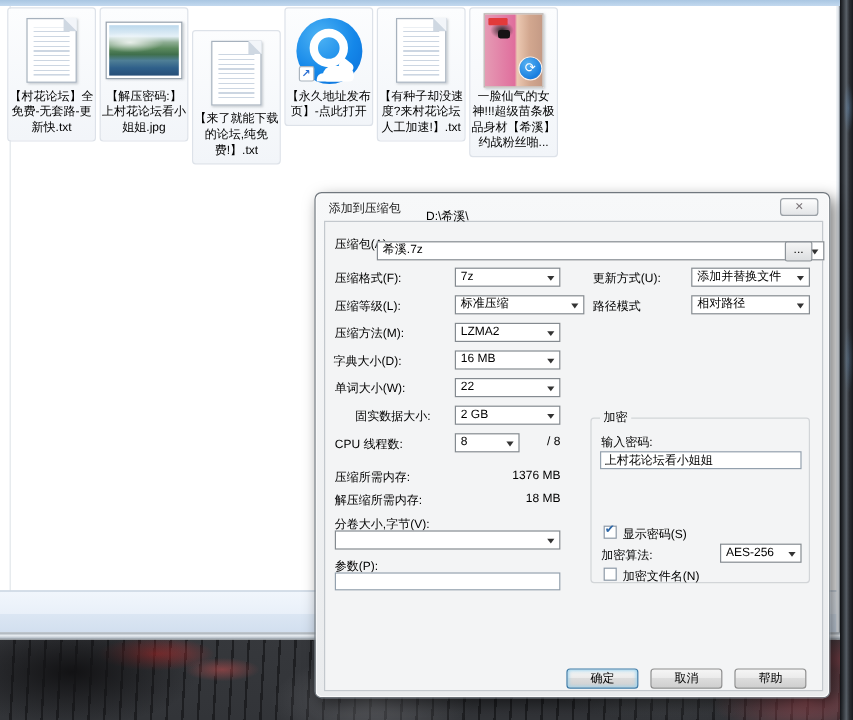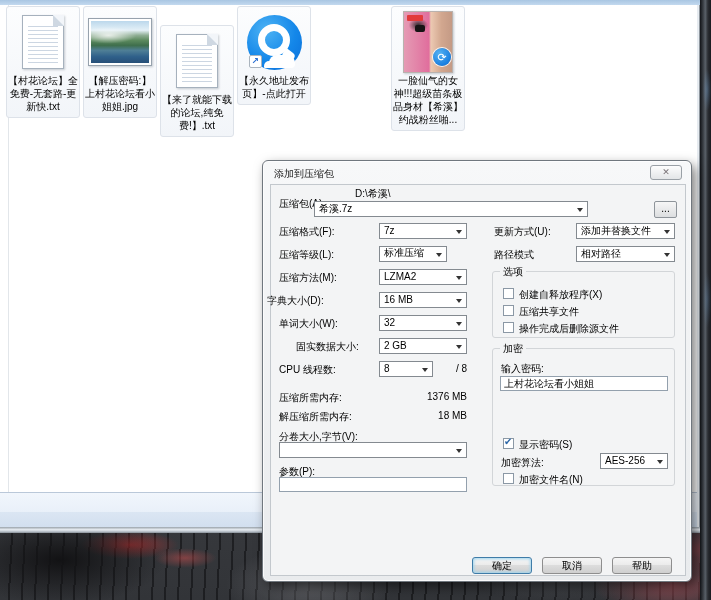--- a/index.html
+++ b/index.html
@@ -165,20 +165,29 @@
         <div class="qq-circle"></div>
         <div class="qq-ring"></div>
         <div class="qq-tail"></div>
         <div class="qq-cloud"></div>
         <div class="shortcut-badge">↗</div>
       </div>
     </div>
     <div class="tile-label">【永久地址发布页】-点此打开</div>
   </div>
 
+  <div class="tile" style="left:314px;">
+    <div class="tile-iconarea">
+      <div class="doc">
+        <div class="doc-lines"></div>
+        <div class="doc-fold"></div>
+      </div>
+    </div>
+    <div class="tile-label">【有种子却没速度?来村花论坛人工加速!】.txt</div>
+  </div>
 
   <div class="tile" style="left:391px;">
     <div class="tile-iconarea">
       <div class="vid">
         <div class="vid-redbar"></div>
         <div class="vid-mask"></div>
         <div class="vid-badge">⟳</div>
       </div>
     </div>
     <div class="tile-label">一脸仙气的女神!!!超级苗条极品身材【希溪】约战粉丝啪...</div>
@@ -187,54 +196,54 @@
   <div class="statusbar"></div>
   <div class="win-bottom-frame"></div>
 </div>
 
 <div class="dialog">
   <div class="dlg-title">添加到压缩包</div>
   <div class="dlg-close"><span>✕</span></div>
   <div class="dlg-client"></div>
 
   <div class="lbl" style="left:16px; top:36px;">压缩包(A)</div>
-  <div class="lbl" style="left:52px; top:26px;padding-left:40px;">D:\希溪\</div>
-  <div class="combo" style="left:51px; top:40px; width:274px;">
+  <div class="lbl" style="left:52px; top:12px;padding-left:40px;">D:\希溪\</div>
+  <div class="combo" style="left:51px; top:40px; width:373px;">
     <span class="combo-text">希溪.7z</span>
     <span class="combo-arrow"></span>
   </div>
   <div class="browse-btn">...</div>
 
   <div class="lbl" style="left:16px; top:64px;">压缩格式(F):</div>
   <div class="combo" style="left:116px; top:62px; width:88px;">
     <span class="combo-text">7z</span>
     <span class="combo-arrow"></span>
   </div>
 
   <div class="lbl" style="left:16px; top:87px;">压缩等级(L):</div>
-  <div class="combo" style="left:116px; top:85px; width:68px;font-family:Liberation Mono, monospace;">
+  <div class="combo" style="left:116px; top:85px; width:108px;">
     <span class="combo-text">标准压缩</span>
     <span class="combo-arrow"></span>
   </div>
 
   <div class="lbl" style="left:16px; top:110px;">压缩方法(M):</div>
   <div class="combo" style="left:116px; top:108px; width:88px;">
     <span class="combo-text">LZMA2</span>
     <span class="combo-arrow"></span>
   </div>
 
-  <div class="lbl" style="left:4px; top:133px;text-align:center;">字典大小(D):</div>
+  <div class="lbl" style="left:15px; top:133px;text-align:center;">字典大小(D):</div>
   <div class="combo" style="left:116px; top:131px; width:88px;">
     <span class="combo-text">16 MB</span>
     <span class="combo-arrow"></span>
   </div>
 
   <div class="lbl" style="left:16px; top:156px;">单词大小(W):</div>
   <div class="combo" style="left:116px; top:154px; width:88px;">
-    <span class="combo-text">32</span>
+    <span class="combo-text">22</span>
     <span class="combo-arrow"></span>
   </div>
 
   <div class="lbl" style="left:16px; top:179px;padding-left:17px;">固实数据大小:</div>
   <div class="combo" style="left:116px; top:177px; width:88px;">
     <span class="combo-text">2 GB</span>
     <span class="combo-arrow"></span>
   </div>
 
   <div class="lbl" style="left:16px; top:202px;">CPU 线程数:</div>
@@ -264,29 +273,20 @@
     <span class="combo-text">添加并替换文件</span>
     <span class="combo-arrow"></span>
   </div>
 
   <div class="lbl" style="left:231px; top:87px;">路径模式</div>
   <div class="combo" style="left:313px; top:85px; width:99px;">
     <span class="combo-text">相对路径</span>
     <span class="combo-arrow"></span>
   </div>
 
-  <div class="grp" style="left:229px; top:110px; width:183px; height:67px;">
-    <div class="grp-legend">选项</div>
-    <div class="chk" style="left:10px; top:16px;"></div>
-    <div class="chk-lbl" style="left:26px; top:16px; position:absolute;">创建自释放程序(X)</div>
-    <div class="chk" style="left:10px; top:33px;"></div>
-    <div class="chk-lbl" style="left:26px; top:33px; position:absolute;">压缩共享文件</div>
-    <div class="chk" style="left:10px; top:50px;"></div>
-    <div class="chk-lbl" style="left:26px; top:50px; position:absolute;">操作完成后删除源文件</div>
-  </div>
 
   <div class="grp" style="left:229px; top:187px; width:183px; height:138px;">
     <div class="grp-legend">加密</div>
     <div class="chk-lbl" style="left:8px; top:13px; position:absolute;">输入密码:</div>
     <input class="tbox" style="left: 7px; top: 27px; width: 168px; position: absolute;" value="上村花论坛看小姐姐">
     <div class="chk" style="left:10px; top:89px;">
       <span class="chk-mark">✔</span>
     </div>
     <div class="chk-lbl" style="left:26px; top:89px; position:absolute;">显示密码(S)</div>
     <div class="chk-lbl" style="left:8px; top:107px; position:absolute;">加密算法:</div>

